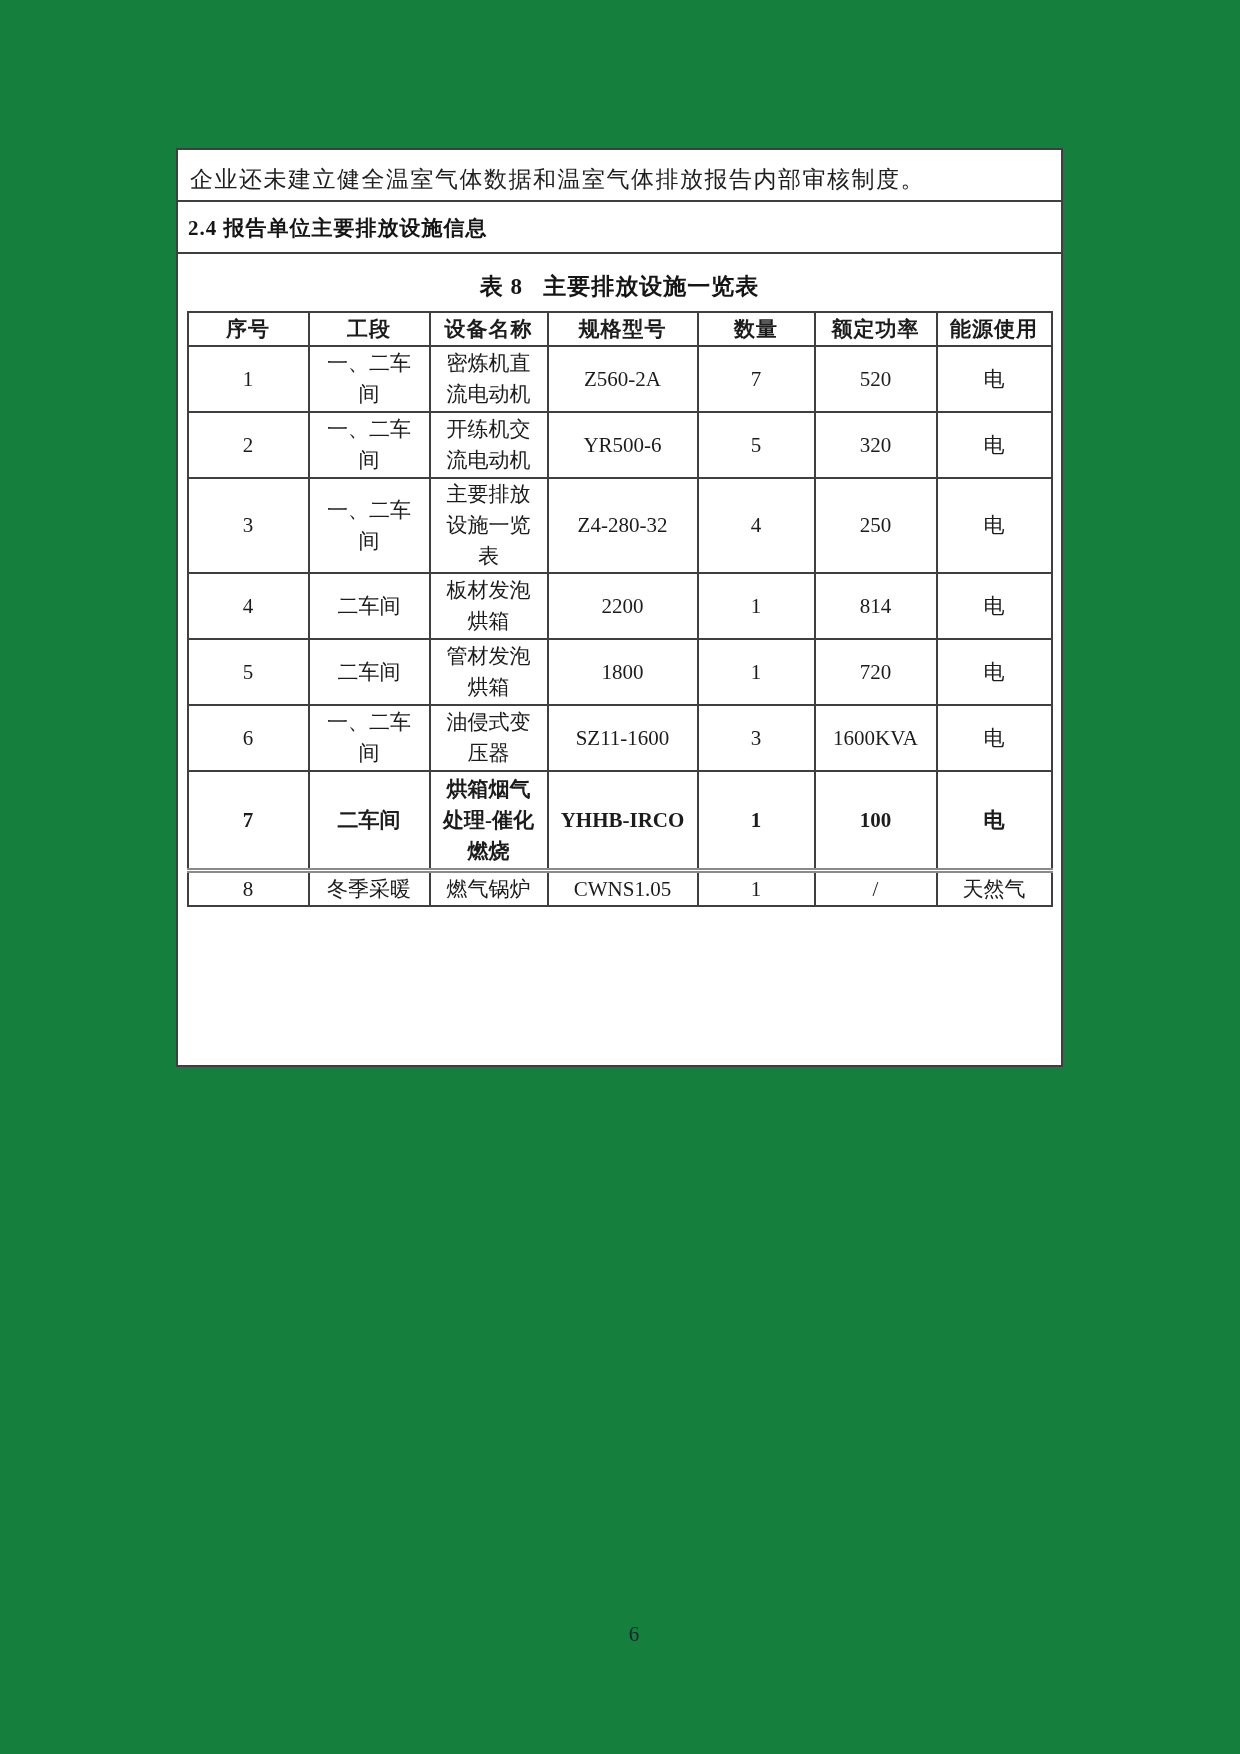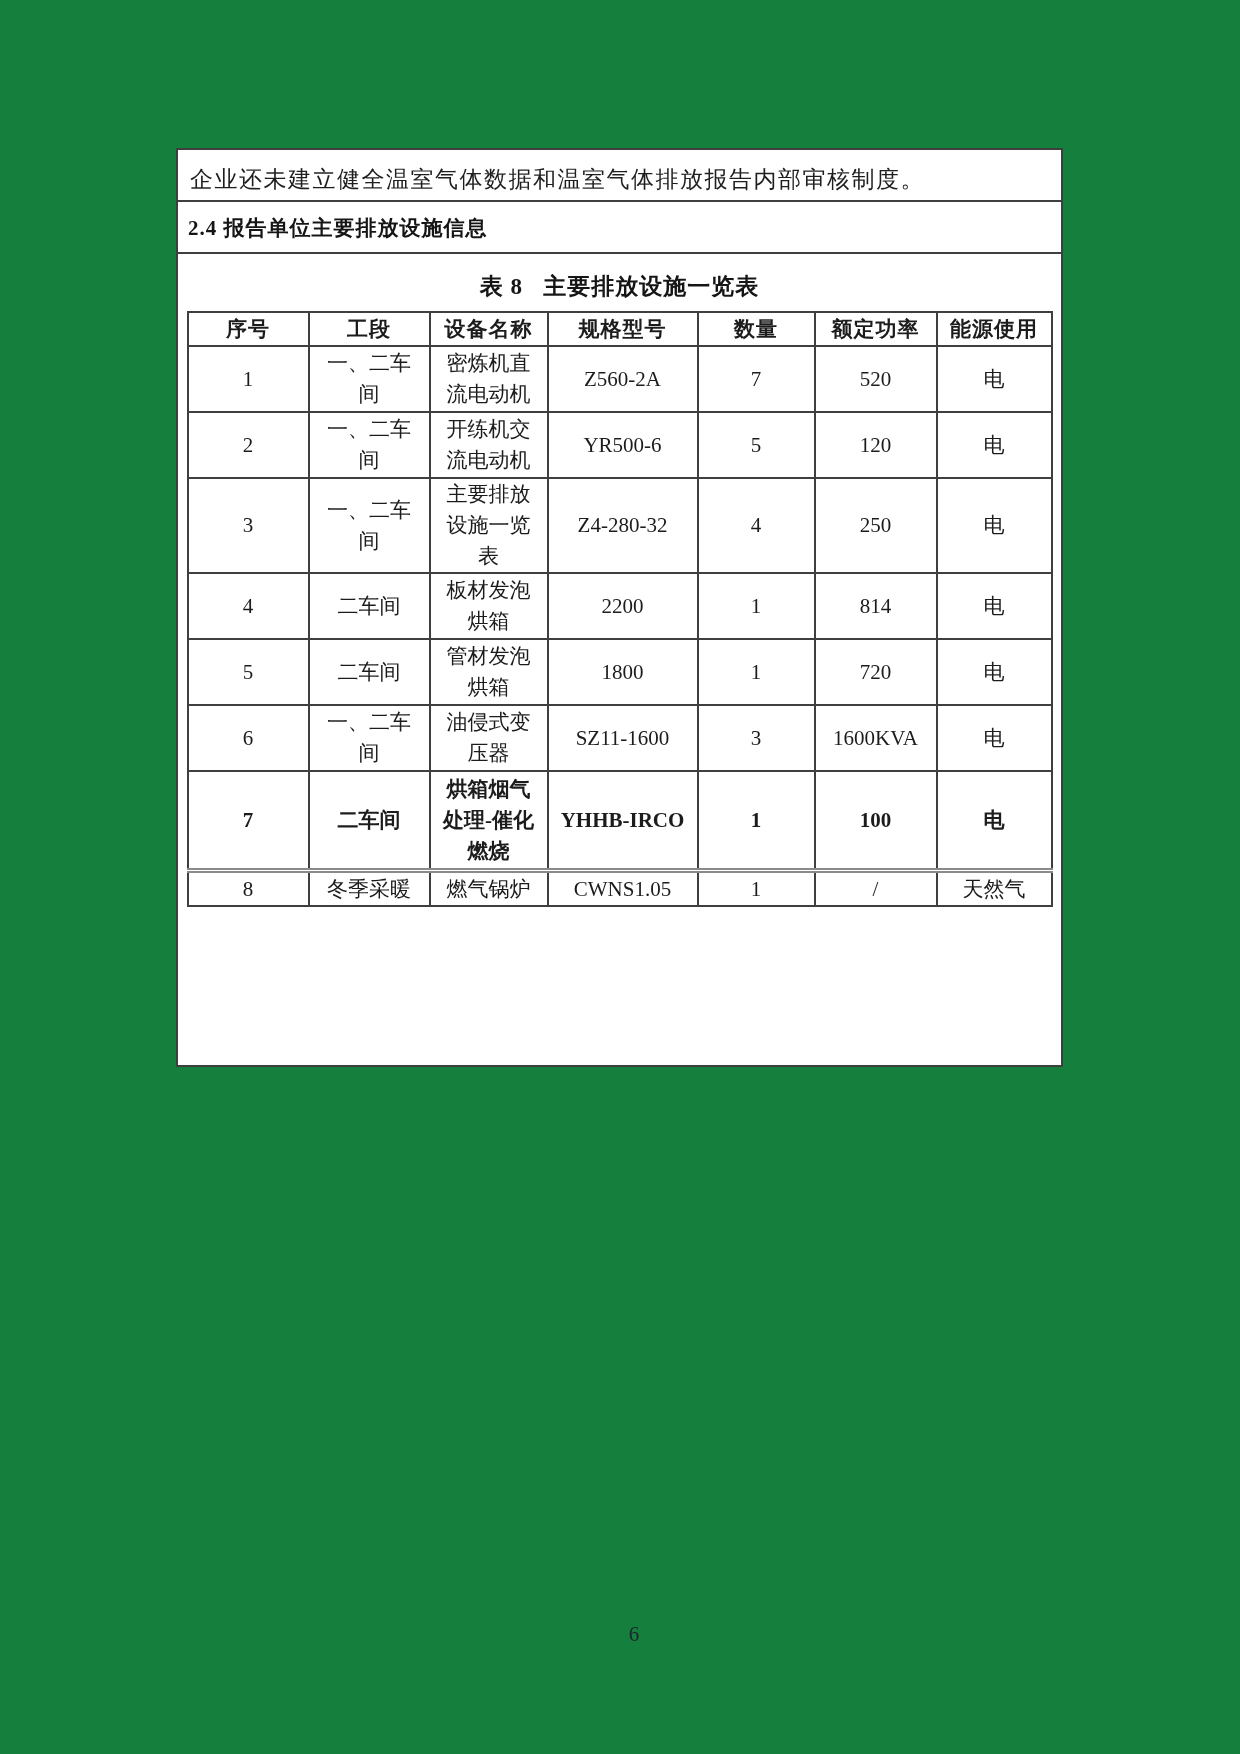--- a/index.html
+++ b/index.html
@@ -153,21 +153,21 @@
               <td>7</td>
               <td>520</td>
               <td>电</td>
             </tr>
             <tr class="r-normal">
               <td>2</td>
               <td>一、二车间</td>
               <td>开练机交流电动机</td>
               <td>YR500-6</td>
               <td>5</td>
-              <td>120</td>
+              <td>320</td>
               <td>电</td>
             </tr>
             <tr class="r-normal">
               <td>3</td>
               <td>一、二车间</td>
               <td>主要排放设施一览表</td>
               <td>Z4-280-32</td>
               <td>4</td>
               <td>250</td>
               <td>电</td>

